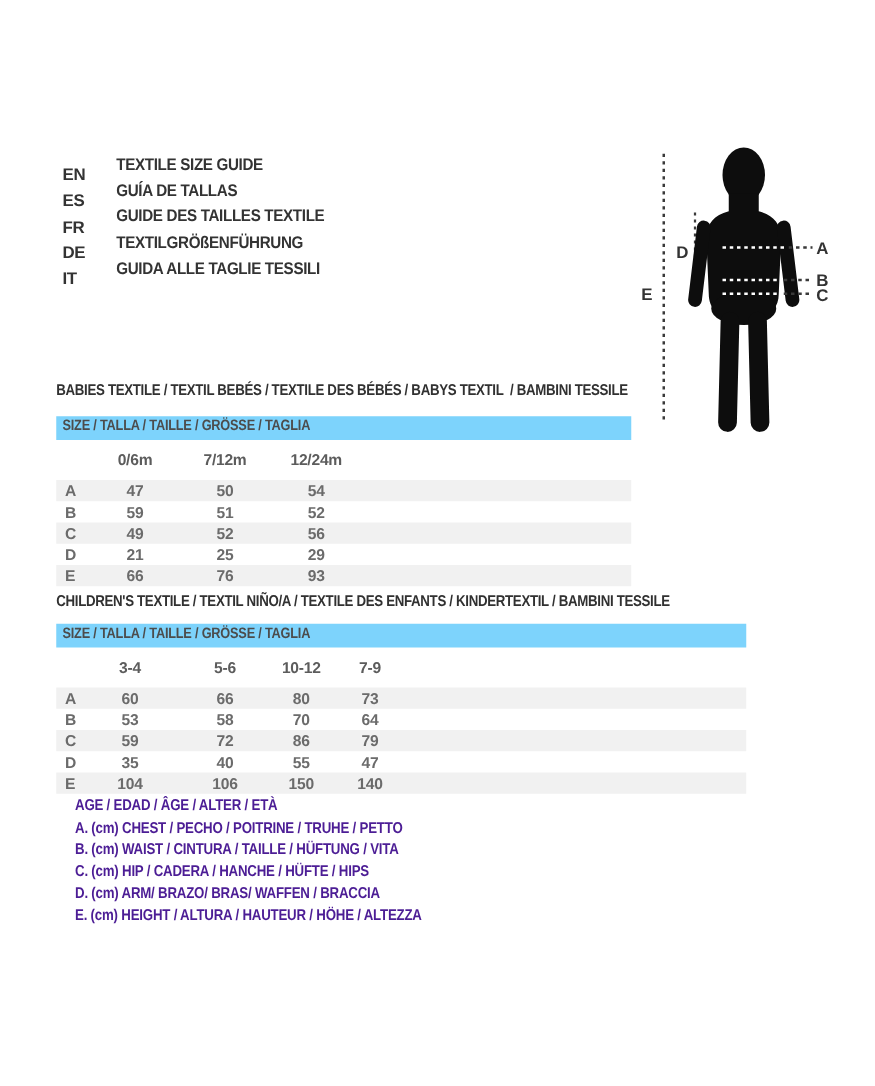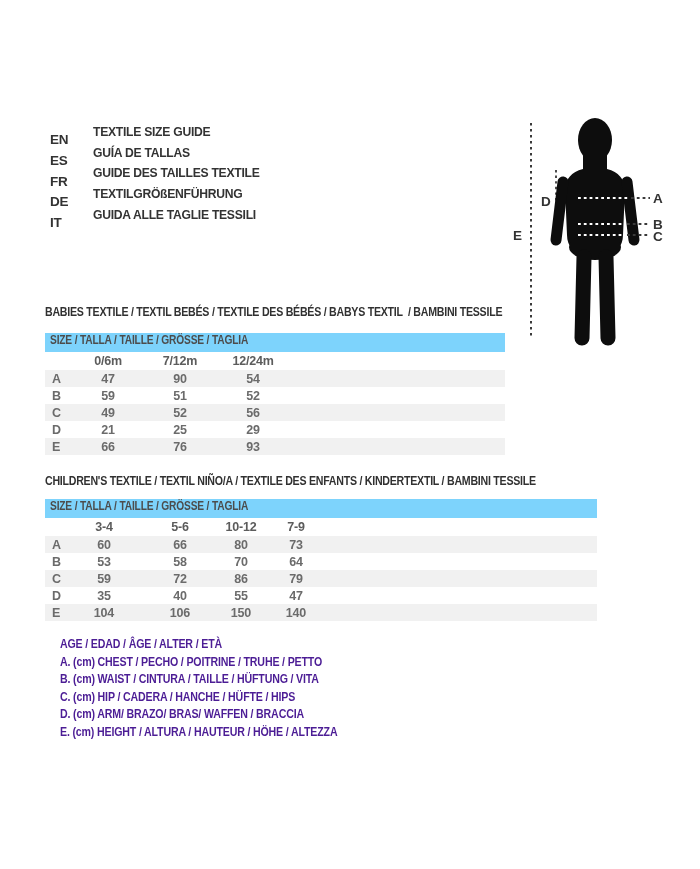--- a/index.html
+++ b/index.html
@@ -21,21 +21,21 @@
   .title-babies{top:305px;}
   .title-children{top:474px;}
 
   
   .size-table{position:absolute;left:45px;}
   .babies-table{top:333px;width:460px;}
   .children-table{top:499px;width:552px;}
   .table-header-bar{height:19px;background:#7dd3fc;display:flex;align-items:flex-start;padding-left:5px;box-sizing:border-box;}
   .table-header-bar .hdr-text{font-size:12px;font-weight:700;letter-spacing:-0.2px;color:#4c4c4c;}
   .trow{display:flex;height:17px;align-items:center;}
-  .trow.sizes{height:18px;}
+  .trow.sizes{height:32px;}
   .trow.stripe{background:#f1f1f1;}
   .cell{font-size:12.5px;font-weight:600;letter-spacing:-0.2px;color:#6b6b6b;text-align:center;}
   .lcell{text-align:left;padding-left:7px;box-sizing:border-box;}
   .scell{color:#5c5c5c;font-weight:700;}
   
   .babies-table .c0{width:28px;}
   .babies-table .c1{width:70px;}
   .babies-table .c2{width:74px;}
   .babies-table .c3{width:72px;}
   
@@ -123,21 +123,21 @@
     </div>
     <div class="trow sizes">
       <span class="cell c0 lcell"></span>
       <span class="cell c1 scell">0/6m</span>
       <span class="cell c2 scell">7/12m</span>
       <span class="cell c3 scell">12/24m</span>
     </div>
     <div class="trow stripe">
       <span class="cell c0 lcell">A</span>
       <span class="cell c1">47</span>
-      <span class="cell c2">90</span>
+      <span class="cell c2">50</span>
       <span class="cell c3">54</span>
     </div>
     <div class="trow">
       <span class="cell c0 lcell">B</span>
       <span class="cell c1">59</span>
       <span class="cell c2">51</span>
       <span class="cell c3">52</span>
     </div>
     <div class="trow stripe">
       <span class="cell c0 lcell">C</span>

